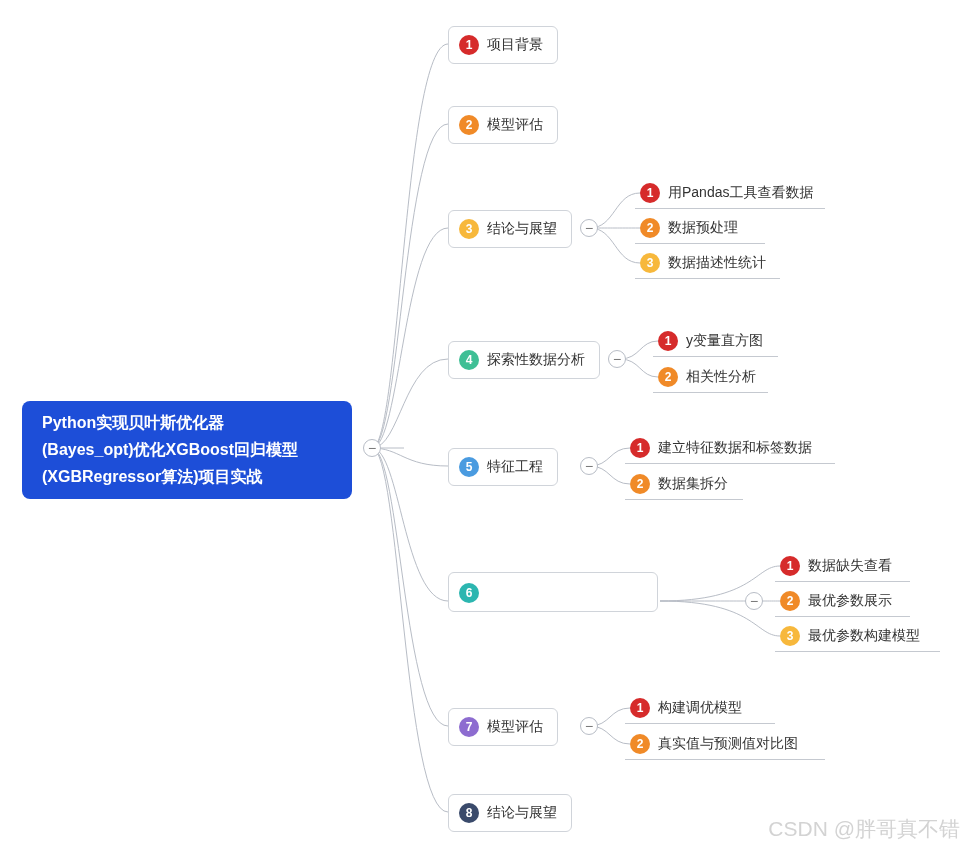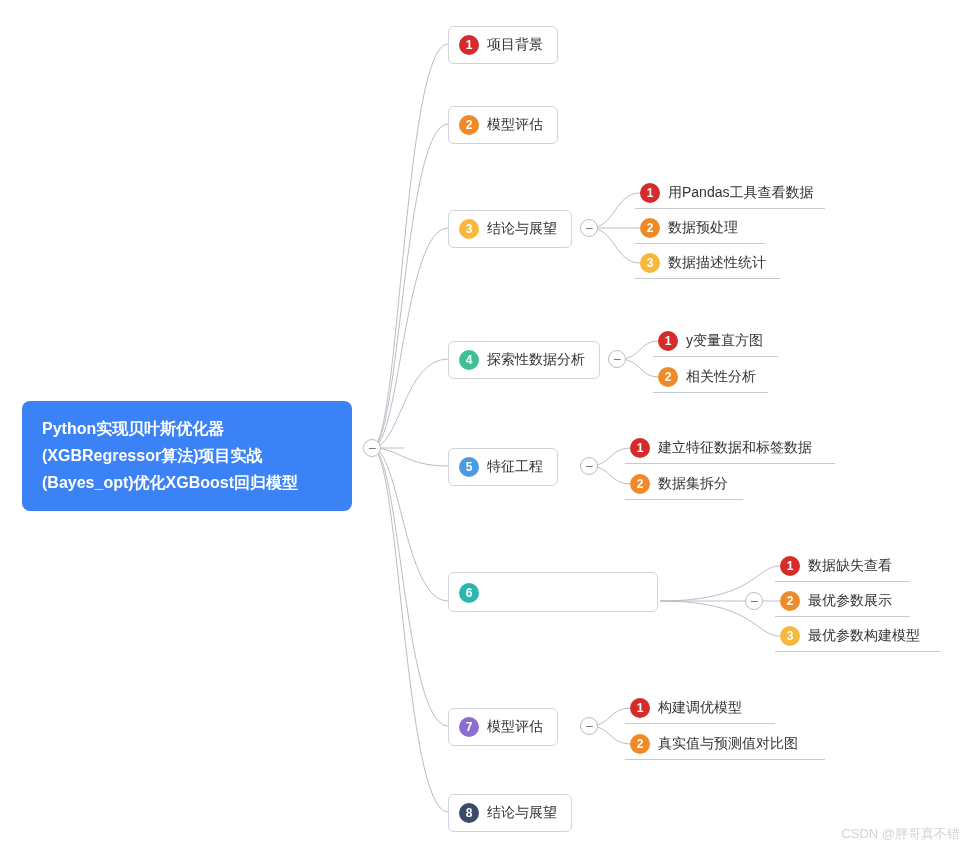--- a/index.html
+++ b/index.html
@@ -9,23 +9,23 @@
       width: 978px;
       height: 853px;
       position: relative;
       overflow: hidden;
     }
     .root-node {
       position: absolute;
       left: 22px;
       top: 401px;
       width: 330px;
-      background: #3b82f6;
+      background: #1d4ed8;
       border-radius: 8px;
-      padding: 14px 20px;
+      padding: 8px 20px;
       color: #fff;
       font-size: 16px;
       font-weight: bold;
       line-height: 1.7;
     }
     .branch-node {
       position: absolute;
       border: 1px solid #d0d4da;
       border-radius: 6px;
       padding: 8px 14px 8px 10px;
@@ -75,21 +75,21 @@
       color: #777;
       line-height: 1;
       cursor: pointer;
       z-index: 5;
     }
     .watermark {
       position: absolute;
       right: 18px;
       bottom: 10px;
       color: #d3d3d3;
-      font-size: 13px;
+      font-size: 21px;
     }
     svg.lines {
       position: absolute;
       left: 0; top: 0;
       width: 978px;
       height: 853px;
       z-index: 0;
       pointer-events: none;
     }
   </style>
@@ -123,22 +123,22 @@
   <path d="M 660 601 C 755 601 755 566 780 566" stroke="#b8bdc6" fill="none" stroke-width="1"></path>
   <path d="M 660 601 C 755 601 755 601 780 601" stroke="#b8bdc6" fill="none" stroke-width="1"></path>
   <path d="M 660 601 C 755 601 755 636 780 636" stroke="#b8bdc6" fill="none" stroke-width="1"></path>
 
   <path d="M 590 726 C 610 726 610 708 630 708" stroke="#b8bdc6" fill="none" stroke-width="1"></path>
   <path d="M 590 726 C 610 726 610 744 630 744" stroke="#b8bdc6" fill="none" stroke-width="1"></path>
 </svg>
 
 <div class="root-node">
   <div>Python实现贝叶斯优化器</div>
+  <div>(Bayes_opt)优化XGBoost回归模型</div>
   <div>(XGBRegressor算法)项目实战</div>
-  <div>(Bayes_opt)优化XGBoost回归模型</div>
 </div>
 <div class="collapse-btn" style="left:363px; top:439px">−</div>
 
 <div class="branch-node" style="left:448px; top:26px">
   <span class="badge" style="background: rgb(214, 43, 43);">1</span>
   <span>项目背景</span>
 </div>
 
 <div class="branch-node" style="left:448px; top:106px">
   <span class="badge" style="background: rgb(240, 138, 40);">2</span>

